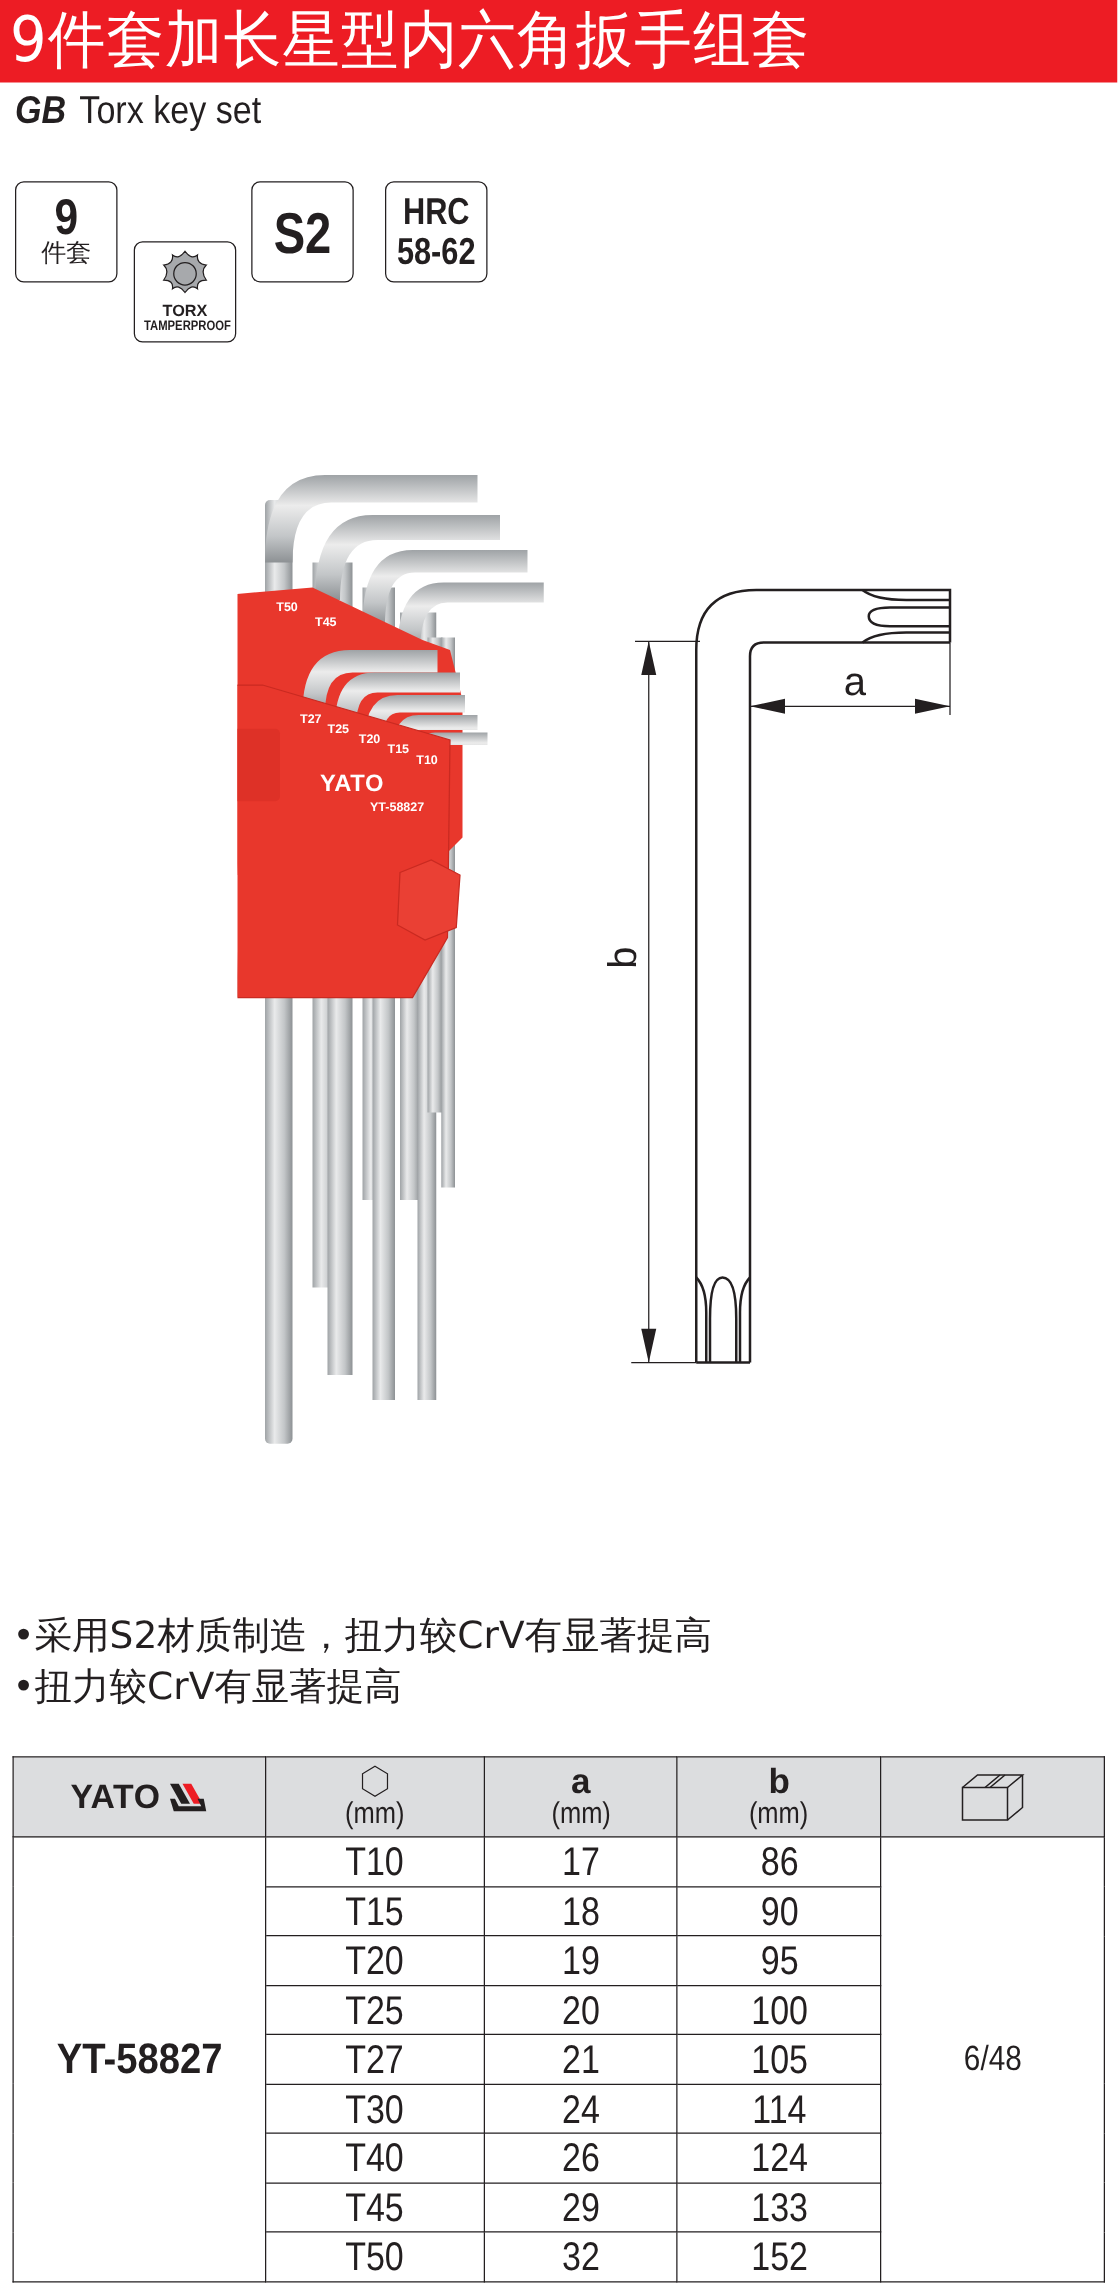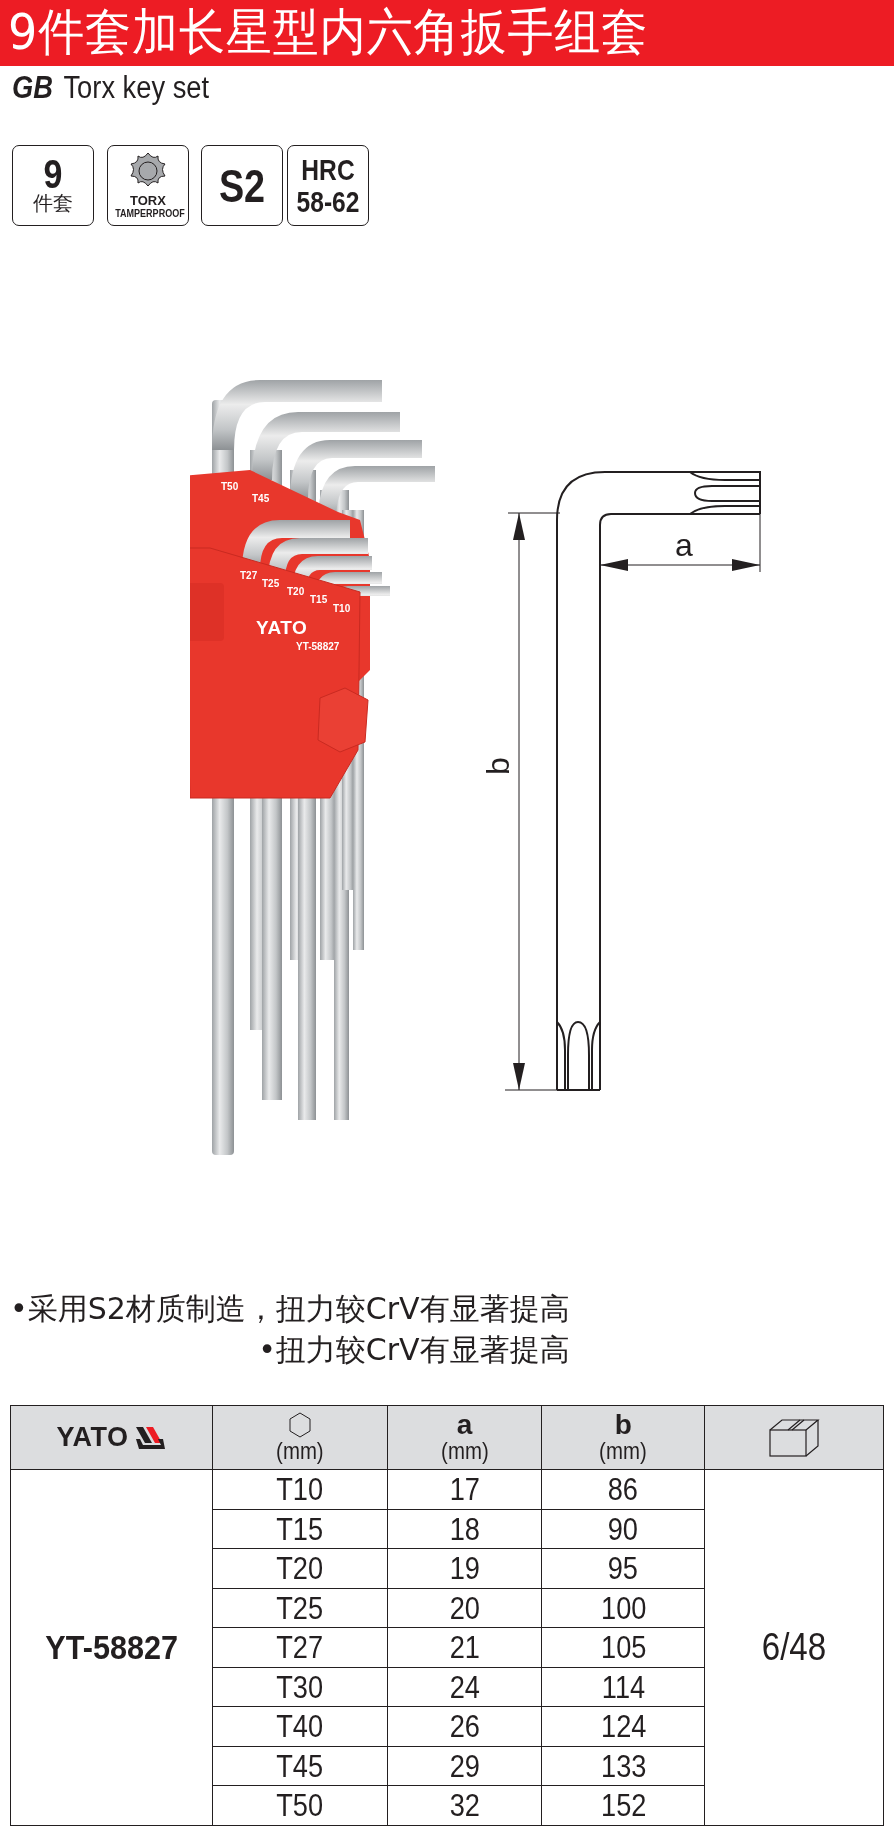--- a/index.html
+++ b/index.html
@@ -10,21 +10,21 @@
   .subtitle{left:12px;top:68px;font-size:31px;line-height:40px;white-space:nowrap;transform:scaleX(0.88);transform-origin:left center;}
   .subtitle .gb{font-weight:bold;font-style:italic;margin-right:12px;}
   .spec-box{top:145px;width:82px;height:81px;border:1.5px solid #231f20;border-radius:7px;box-sizing:border-box;text-align:center;font-weight:bold;}
   .spec-big{font-size:40px;line-height:40px;margin-top:8px;display:block;transform:scaleX(0.85);}
   .spec-cn{font-size:20px;font-weight:normal;line-height:22px;display:block;font-family:Liberation Mono, monospace;}
   .spec-s2{font-size:46px;line-height:81px;transform:scaleX(0.82);display:block;}
   .spec-hrc{font-size:30px;line-height:32px;display:block;transform:scaleX(0.82);}
   .torx-l1{font-size:13px;line-height:13px;display:block;margin-top:1px;}
   .torx-l2{font-size:11px;line-height:12px;display:block;transform:scaleX(0.82);white-space:nowrap;}
   .bullets{left:10px;top:1288px;font-size:30px;line-height:41px;font-family:"DejaVu Sans",sans-serif;}
-  .bullets div{white-space:nowrap;text-align:right;}
+  .bullets div{white-space:nowrap;}
   table.spec{position:absolute;left:10px;top:1405px;width:874px;border-collapse:collapse;}
   table.spec td, table.spec th{border:1.5px solid #231f20;text-align:center;padding:0;}
   table.spec thead th{background:#dcdddf;height:63px;font-weight:normal;vertical-align:middle;}
   .th-letter{display:block;font-size:28px;font-weight:bold;line-height:26px;}
   .th-unit{display:block;font-size:24px;line-height:26px;transform:scaleX(0.85);}
   table.spec tbody td{height:38.5px;font-size:32px;line-height:38px;}
   table.spec tbody td.num span{display:inline-block;transform:scaleX(0.85);}
   .model{font-weight:bold;font-size:34px !important;}
   .model span{display:inline-block;transform:scaleX(0.9);}
   .qty span{display:inline-block;transform:scaleX(0.85);}
@@ -37,34 +37,34 @@
 <div class="abs title-text">9件套加长星型内六角扳手组套</div>
 
 <div class="abs subtitle">
   <span class="gb">GB</span><span>Torx key set</span>
 </div>
 
 <div class="abs spec-box" style="left:12px;">
   <span class="spec-big">9</span>
   <span class="spec-cn">件套</span>
 </div>
-<div class="abs spec-box" style="left:107px;">
+<div class="abs spec-box" style="left:107px;margin-top:48px;">
   <svg width="50" height="44" viewBox="-25 -22 50 44" style="display:block;margin:3px auto 0;">
     <g fill="#a7a9ac" stroke="#231f20" stroke-width="1">
       <path d="M0,-20 Q5,-13 10,-17 Q9,-10 17,-9 Q12,-4 17,3 Q9,3 10,10 Q5,6 0,13 Q-5,6 -10,10 Q-9,3 -17,3 Q-12,-4 -17,-9 Q-9,-10 -10,-17 Q-5,-13 0,-20 Z" transform="translate(0,2)"></path>
     </g>
     <circle cx="0" cy="0" r="9" fill="none" stroke="#231f20" stroke-width="1"></circle>
   </svg>
   <span class="torx-l1">TORX</span>
   <span class="torx-l2">TAMPERPROOF</span>
 </div>
 <div class="abs spec-box" style="left:201px;">
   <span class="spec-s2">S2</span>
 </div>
-<div class="abs spec-box" style="left:287px;">
+<div class="abs spec-box" style="left:308px;">
   <span class="spec-hrc" style="margin-top:8px;">HRC</span>
   <span class="spec-hrc">58-62</span>
 </div>
 
 <svg class="abs" style="left:190px;top:370px;" width="260" height="800" viewBox="0 0 260 800">
   <defs>
     <linearGradient id="steel" x1="0" x2="1" y1="0" y2="0">
       <stop offset="0" stop-color="#9fa3a6"></stop>
       <stop offset="0.35" stop-color="#e9eaeb"></stop>
       <stop offset="0.7" stop-color="#c3c6c8"></stop>
@@ -199,21 +199,21 @@
         </svg>
       </th>
     </tr>
   </thead>
   <tbody>
     <tr>
       <td rowspan="9" class="model"><span>YT-58827</span></td>
       <td class="num"><span>T10</span></td>
       <td class="num"><span>17</span></td>
       <td class="num"><span>86</span></td>
-      <td rowspan="9" class="qty" style="font-size:39px;"><span>6/48</span></td>
+      <td rowspan="9" class="qty" style="font-size:28px;"><span>6/48</span></td>
     </tr>
     <tr>
       <td class="num"><span>T15</span></td>
       <td class="num"><span>18</span></td>
       <td class="num"><span>90</span></td>
     </tr>
     <tr>
       <td class="num"><span>T20</span></td>
       <td class="num"><span>19</span></td>
       <td class="num"><span>95</span></td>

